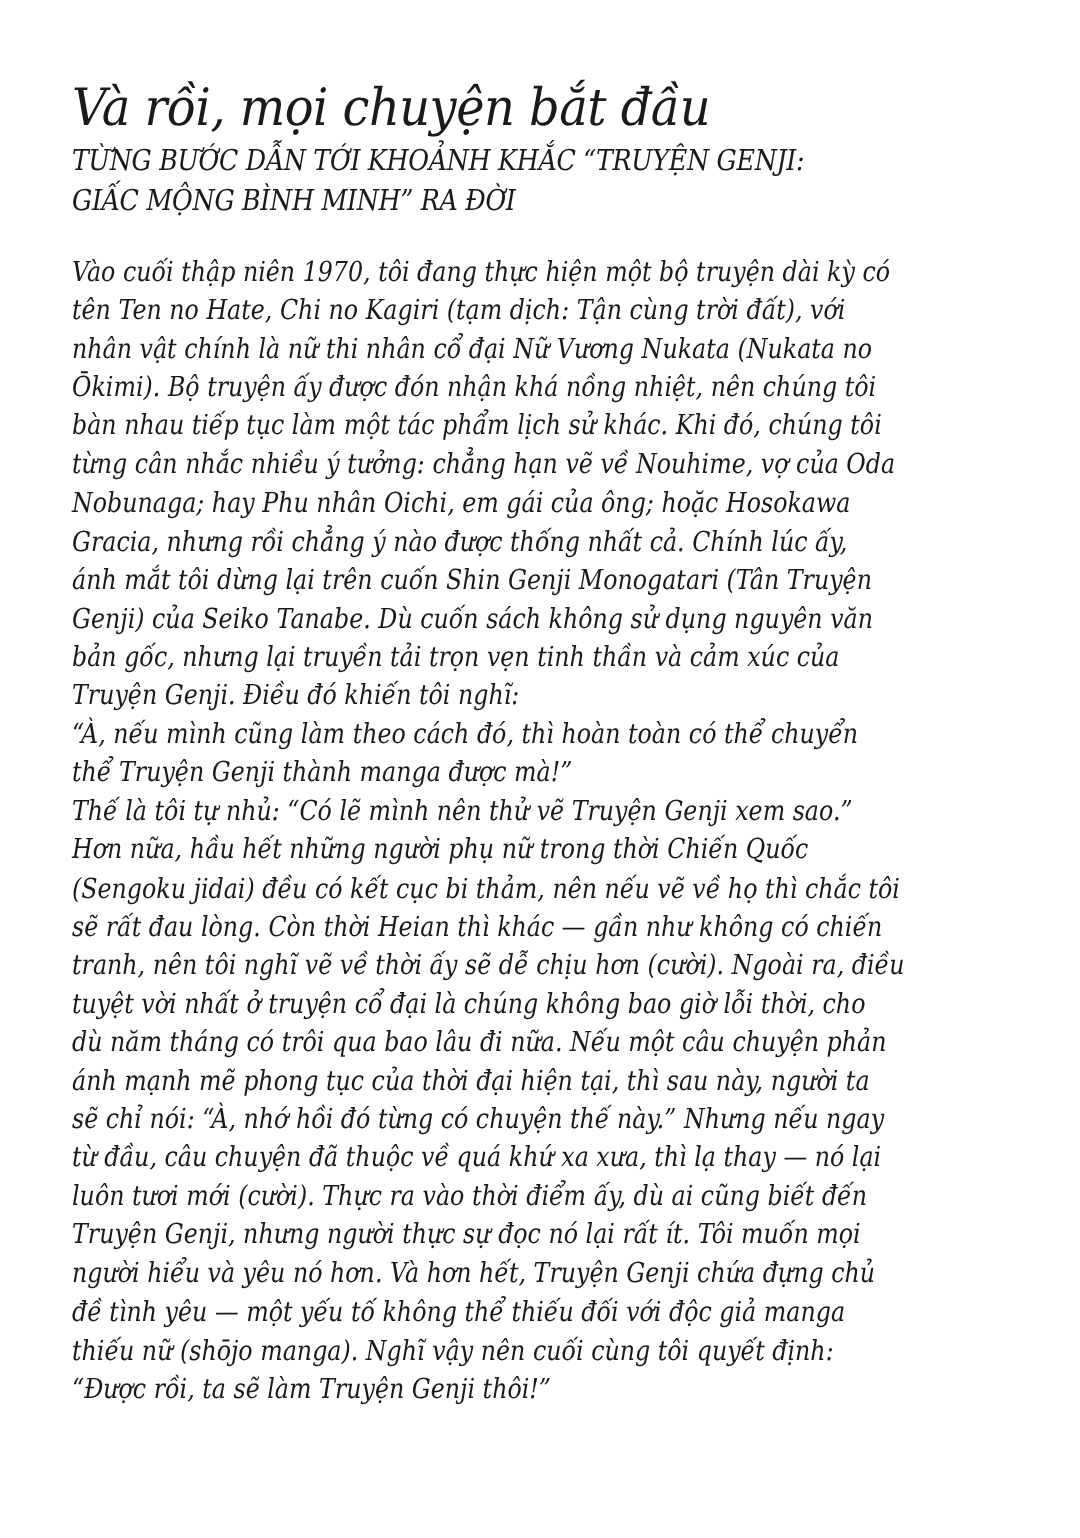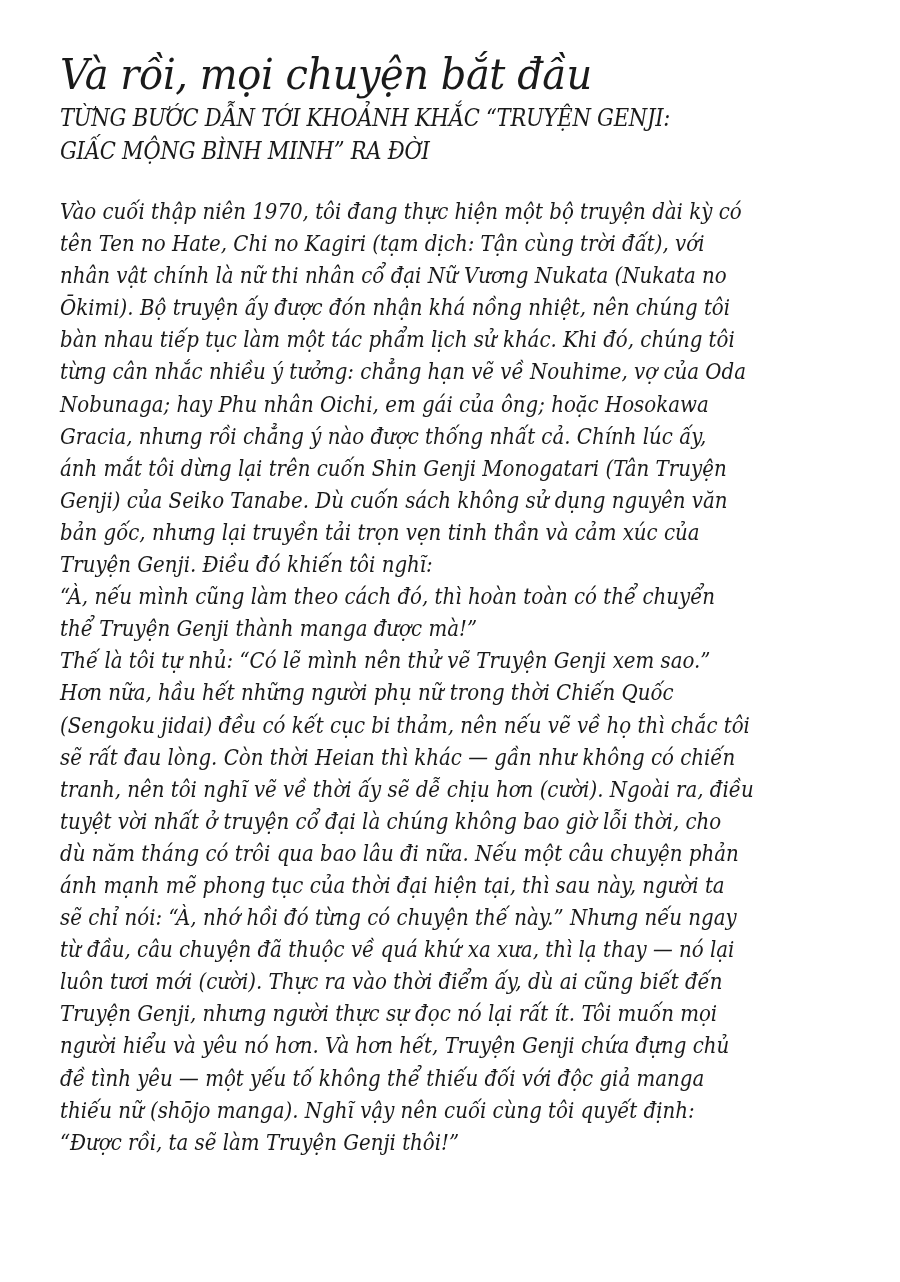--- a/index.html
+++ b/index.html
@@ -10,21 +10,21 @@
     body {
       width: 900px;
       height: 1282px;
       position: relative;
       overflow: hidden;
       color: #1a1a1a;
     }
     .page {
       position: absolute;
       left: 60px;
-      top: 48px;
+      top: 64px;
       width: 800px;
     }
     .title {
       font-family: "DejaVu Serif", serif;
       font-style: italic;
       font-weight: normal;
       font-size: 43px;
       line-height: 52px;
       margin: 0;
       letter-spacing: -0.5px;

